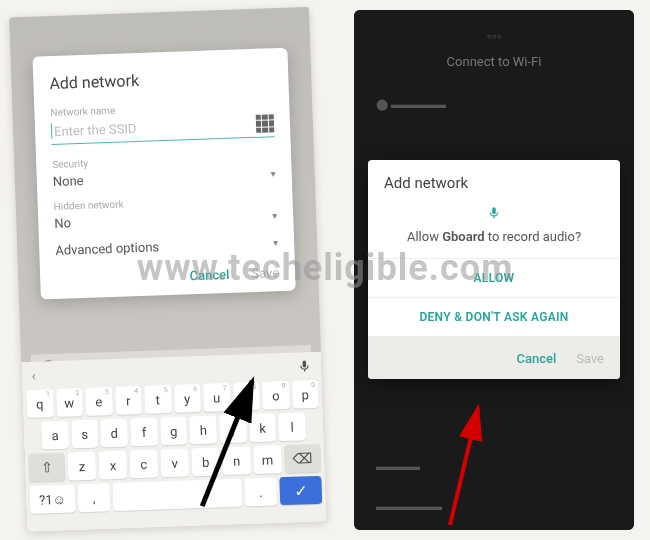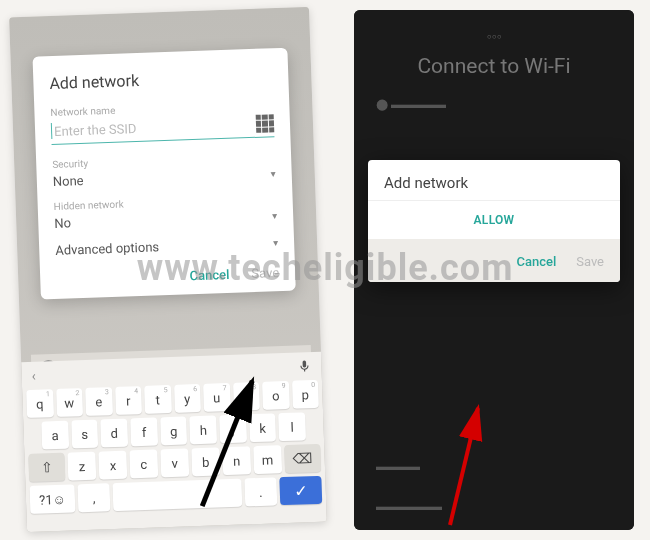--- a/index.html
+++ b/index.html
@@ -51,21 +51,21 @@
   .key.enter { background: #3b6fd9; color: #fff; flex: 1.3; font-size: 16px; }
   .key.space { flex: 4; }
   
   .arrow-black { position: absolute; left: 170px; top: 380px; z-index: 50; transform: rotate(-12deg); }
   
   
   .phone-right { position: absolute; right: 16px; top: 10px; width: 280px; height: 520px;
     background: #2a2a2a; border-radius: 6px; overflow: hidden; }
   .dim-bg { position: absolute; inset: 0; background: #1a1a1a; }
   .dim-title { position: absolute; top: 44px; left: 0; right: 0; text-align: center;
-    color: #777; font-size: 21px; }
+    color: #777; font-size: 13px; }
   .wifi-icon-dim { position: absolute; top: 18px; left: 50%; transform: translateX(-50%);
     color: #555; font-size: 14px; }
   .dim-item { position: absolute; left: 22px; color: #555; font-size: 11px; }
   
   .dialog-right { position: absolute; left: 14px; right: 14px; top: 150px; background: #fff;
     border-radius: 4px; box-shadow: 0 6px 24px rgba(0,0,0,0.5); overflow: hidden; }
   .dr-head { padding: 14px 16px 8px; font-size: 15px; color: #444; }
   .dr-body { padding: 6px 16px 4px; text-align: center; }
   .mic-perm { color: #26a69a; font-size: 14px; margin-bottom: 6px; }
   .perm-text { font-size: 13px; color: #555; margin-bottom: 10px; }
@@ -197,21 +197,32 @@
 <div class="phone-right">
   <div class="dim-bg"></div>
   <div class="wifi-icon-dim">◦◦◦</div>
   <div class="dim-title">Connect to Wi-Fi</div>
   <div class="dim-item" style="top:88px">⬤ ▬▬▬▬▬</div>
   <div class="dim-item" style="top:450px">▬▬▬▬</div>
   <div class="dim-item" style="top:490px">▬▬▬▬▬▬</div>
 
   <div class="dialog-right">
     <div class="dr-head">Add network</div>
+    <div class="dr-body">
+      <div class="mic-perm">
+        <svg width="14" height="14" viewBox="0 0 24 24" fill="#26a69a">
+            <path d="M12 14a3 3 0 003-3V5a3 3 0 00-6 0v6a3 3 0 003 3zm5-3a5 5 0 01-10 0H5a7 7 0 006 6.92V21h2v-3.08A7 7 0 0019 11h-2z"></path>
+          </svg>
+      </div>
+      <div class="perm-text">
+        <span>Allow </span><b>Gboard</b><span> to record audio?</span>
+      </div>
+    </div>
     <div class="perm-btn">ALLOW</div>
+    <div class="perm-btn">DENY &amp; DON'T ASK AGAIN</div>
     <div class="dr-foot">
       <span class="act-cancel">Cancel</span>
       <span class="act-save" style="color:#bbb">Save</span>
     </div>
   </div>
 </div>
 
 <svg class="arrow-red" width="70" height="130">
   <defs>
       <marker id="ah2" markerWidth="10" markerHeight="10" refX="8" refY="3" orient="auto">

